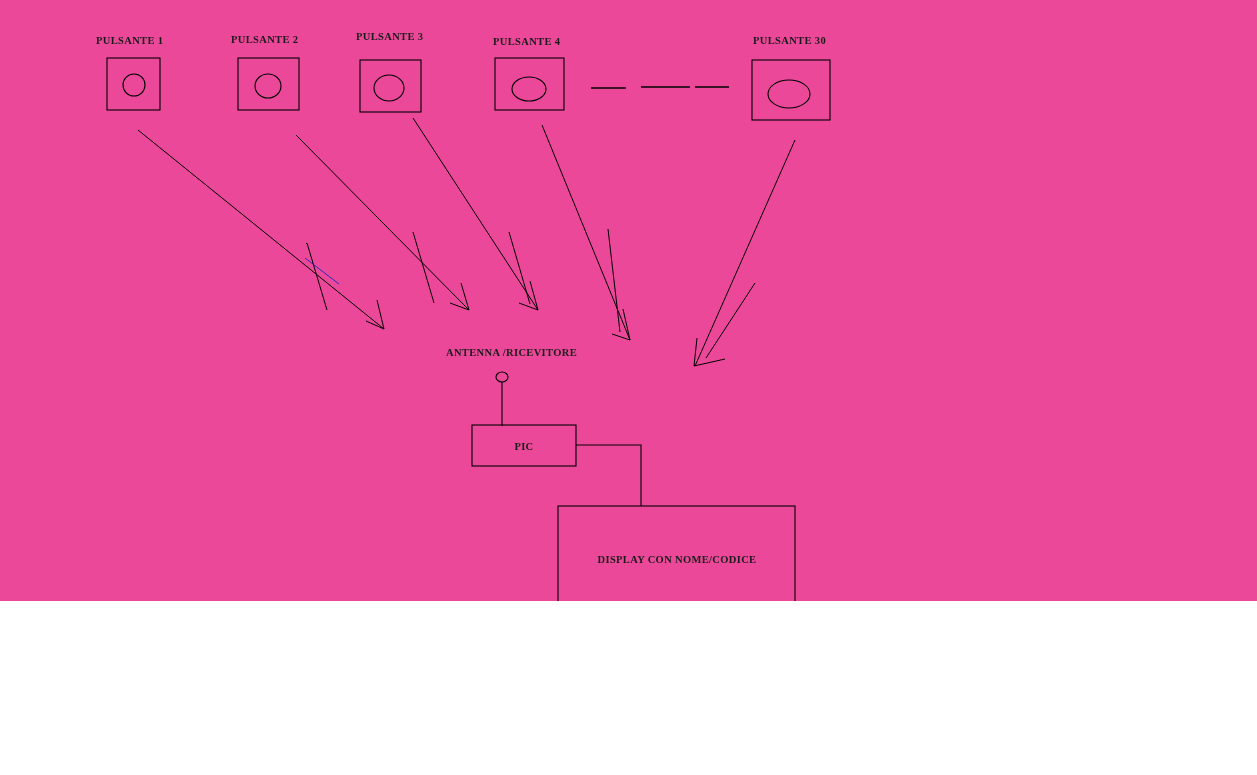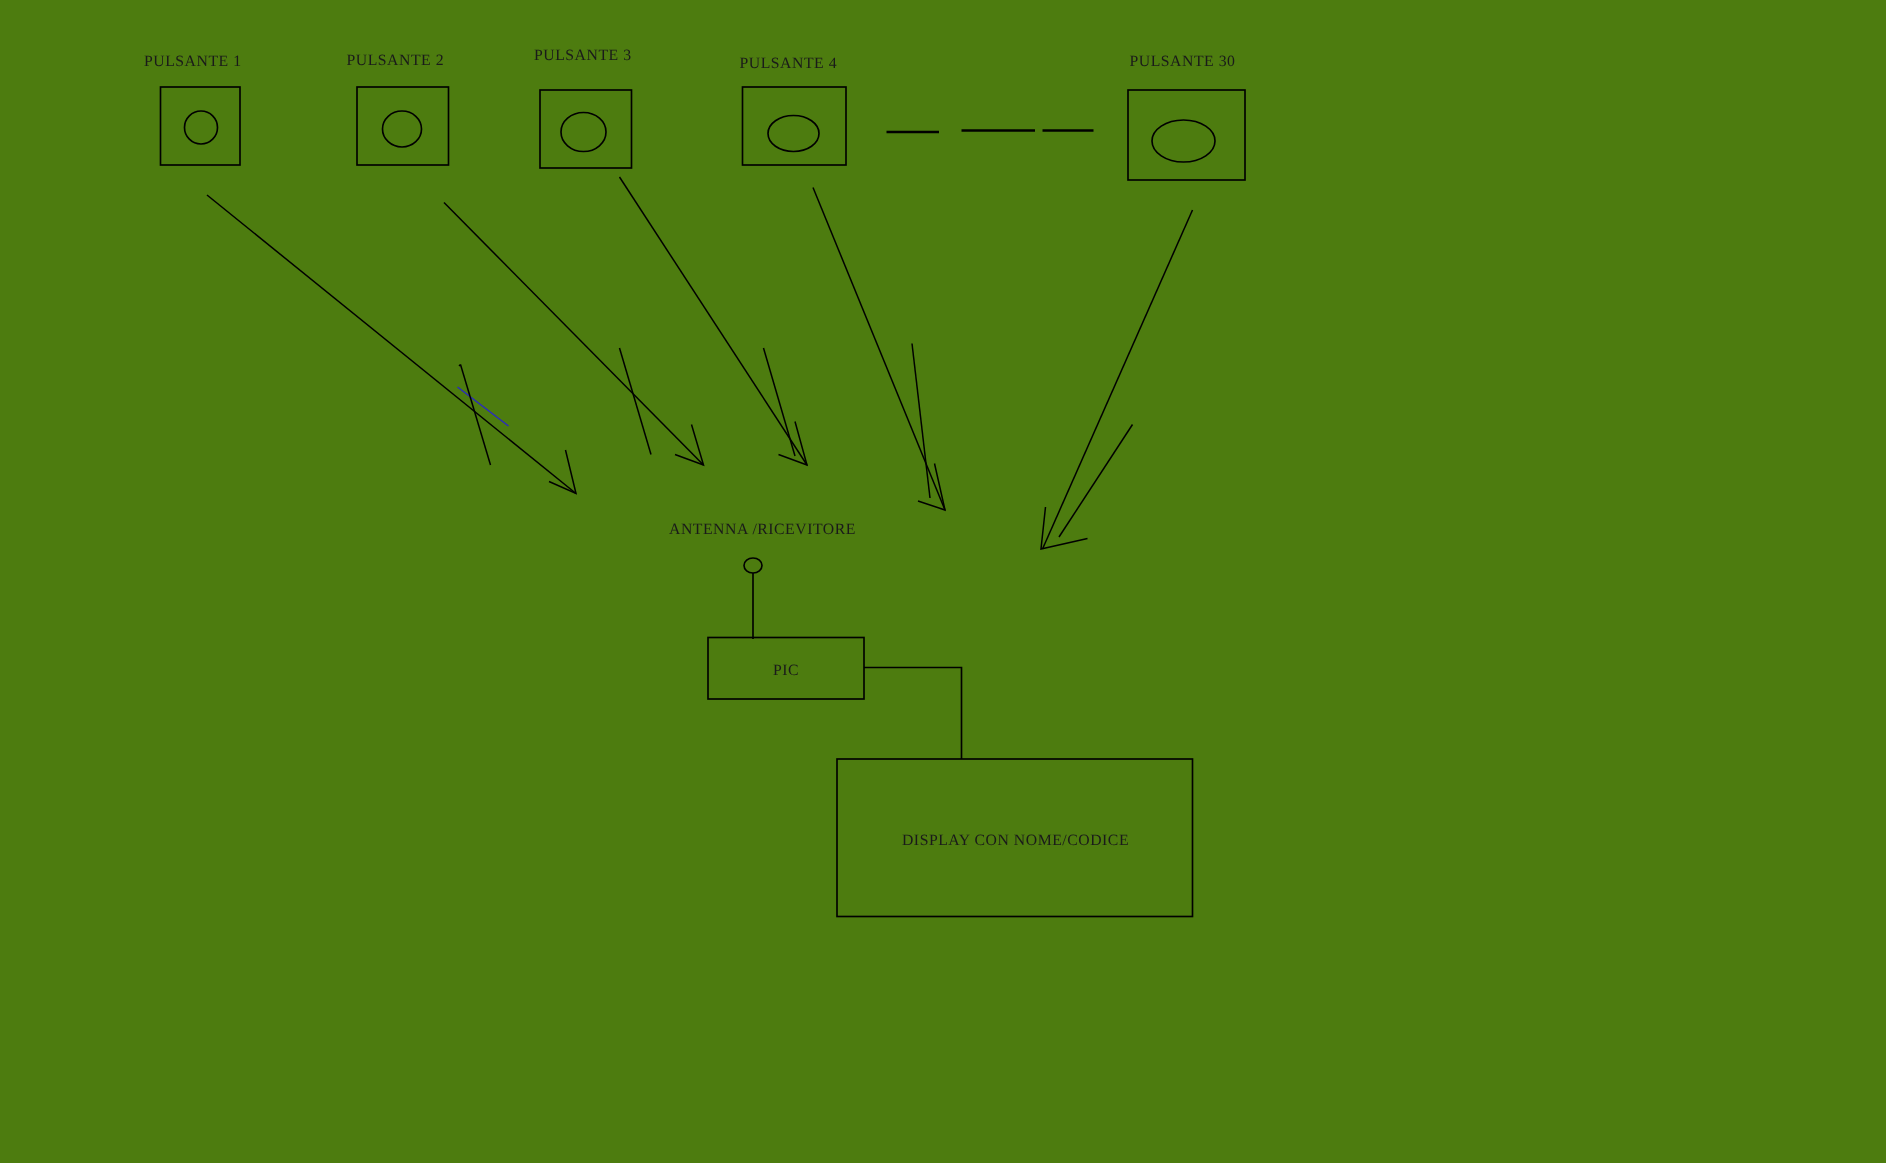--- a/index.html
+++ b/index.html
@@ -7,23 +7,24 @@
     padding: 0;
     background: #ffffff;
   }
   body {
     font-family: "Liberation Serif", "DejaVu Serif", serif;
     color: #000000;
   }
   #canvas {
     position: relative;
     width: 1257px;
-    height: 775px;
-    background: #4d7c0f;
+    height: 601px;
+    background: #ec4899;
     overflow: hidden;
+    font-weight: bold;
   }
   #diagram-svg {
     position: absolute;
     left: 0;
     top: 0;
     width: 1257px;
     height: 775px;
   }
   .node-label {
     font-family: "Liberation Serif", "DejaVu Serif", serif;

